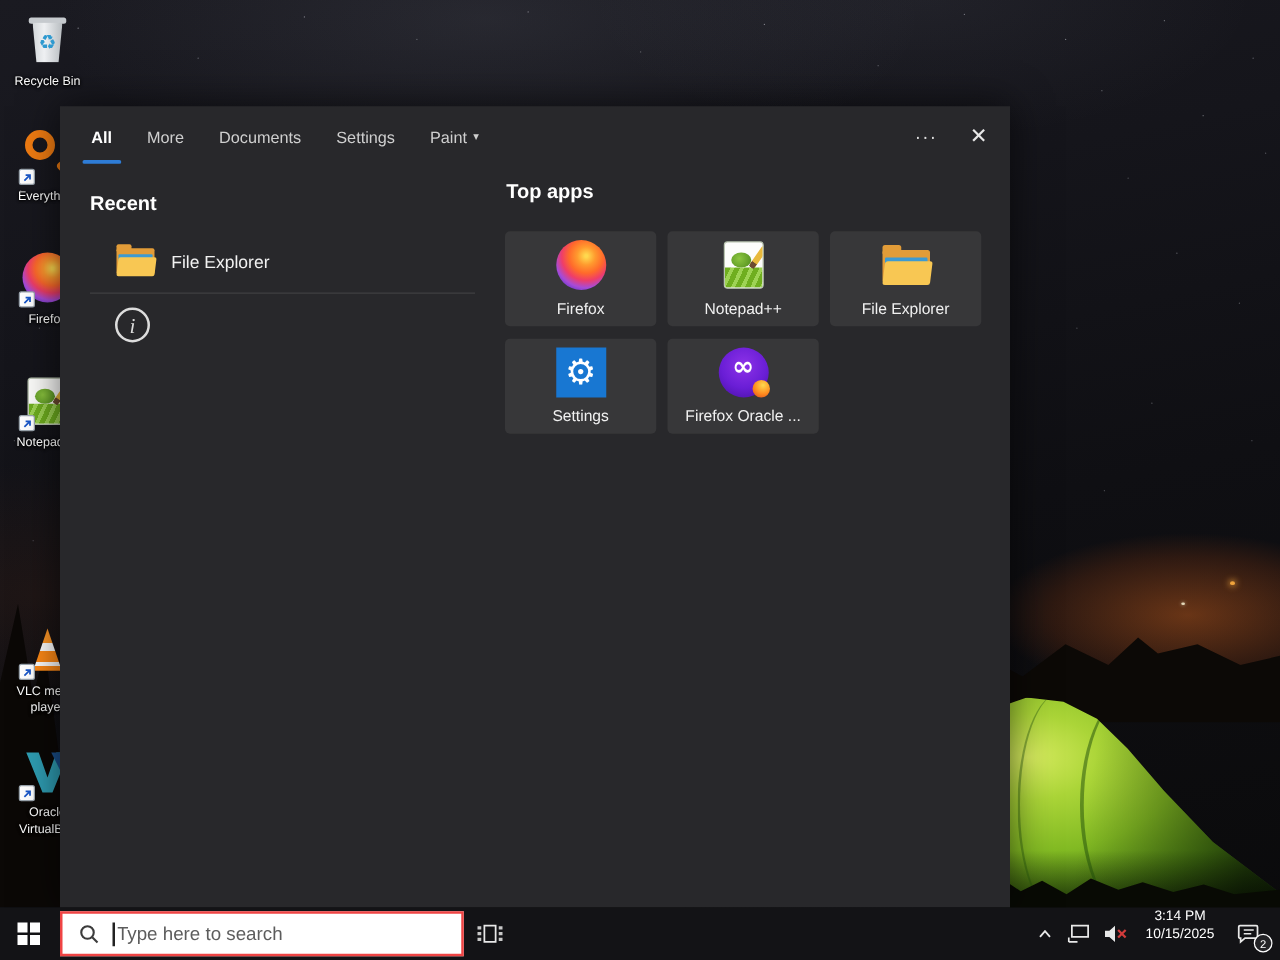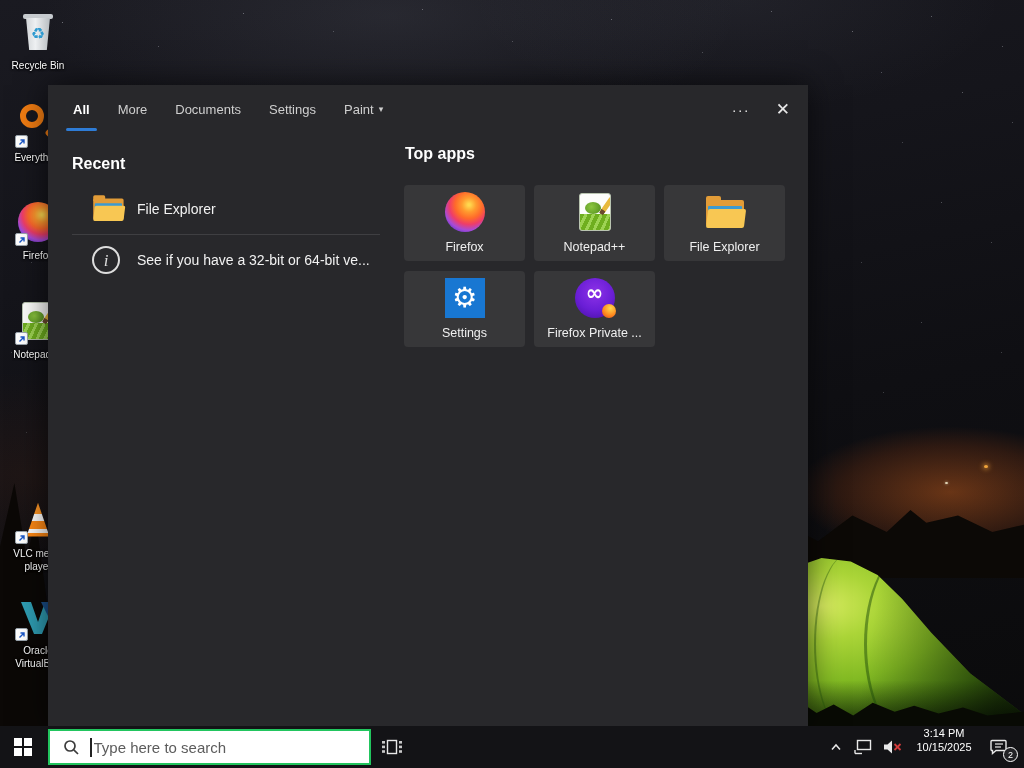--- a/index.html
+++ b/index.html
@@ -142,21 +142,21 @@
     justify-content:flex-end; padding-bottom:7px; cursor:pointer; position:relative; }
   .tile-icon { position:absolute; top:6px; left:0; right:0; height:42px; display:flex; align-items:center; justify-content:center; }
   .tile-label { font-size:12.5px; color:#f0f0f0; white-space:nowrap; }
 
   
   .taskbar { position:absolute; left:0; bottom:0; width:1024px; height:42px; background:#131316; z-index:10; }
   .start-btn { position:absolute; left:0; top:0; width:46px; height:42px; display:flex; align-items:center; justify-content:center; cursor:pointer; }
   .win-logo { display:grid; grid-template-columns:8px 8px; grid-template-rows:8px 8px; gap:2px; }
   .win-logo div { background:#fff; }
   .search-box { position:absolute; left:48px; top:3px; width:323px; height:36px; background:#fff;
-    border:2px solid #22c55e; display:flex; align-items:center; }
+    border:2px solid #ef4444; display:flex; align-items:center; }
   .mag { margin-left:13px; flex:0 0 auto; }
   .caret-bar { width:1.5px; height:19px; background:#222; margin-left:10px; }
   .search-input { flex:1; border:none; outline:none; font-size:15px; color:#333; margin-left:2px;
     font-family:"Liberation Sans", sans-serif; background:transparent; }
   .search-input::placeholder { color:#5c5c5c; opacity:1; }
   .taskview-btn { position:absolute; left:377px; top:0; width:30px; height:42px; display:flex; align-items:center; justify-content:center; cursor:pointer; }
   .tray { position:absolute; right:8px; top:0; height:42px; display:flex; align-items:flex-start; gap:5px; }
   .tray-btn { height:42px; display:flex; align-items:center; justify-content:center; cursor:pointer; }
   .clock { width:66px; text-align:center; color:#fff; font-size:11px; line-height:14px; cursor:default; }
   .ac-wrap { position:relative; width:34px; }
@@ -297,21 +297,20 @@
           </div>
         </div>
         <div class="recent-label">File Explorer</div>
       </div>
       <div class="recent-row">
         <div class="ri">
           <div class="info-circle">
               <span class="info-i">i</span>
             </div>
         </div>
-        <div class="recent-label">See if you have a 32-bit or 64-bit ve...</div>
       </div>
     </div>
 
     <div class="section-header topapps-header">Top apps</div>
 
     <div class="tile-grid">
       <div class="tile">
         <div class="tile-icon">
             <div class="fx-globe"></div>
           </div>
@@ -346,21 +345,21 @@
         </div>
         <div class="tile-label">Settings</div>
       </div>
       <div class="tile">
         <div class="tile-icon">
           <div class="private-circle">
               <span class="inf">∞</span>
               <div class="ff-mini"></div>
             </div>
         </div>
-        <div class="tile-label">Firefox Private ...</div>
+        <div class="tile-label">Firefox Oracle ...</div>
       </div>
     </div>
   </div>
 
   <div class="taskbar">
     <div class="start-btn">
       <div class="win-logo">
         <div></div>
           <div></div>
           <div></div>

